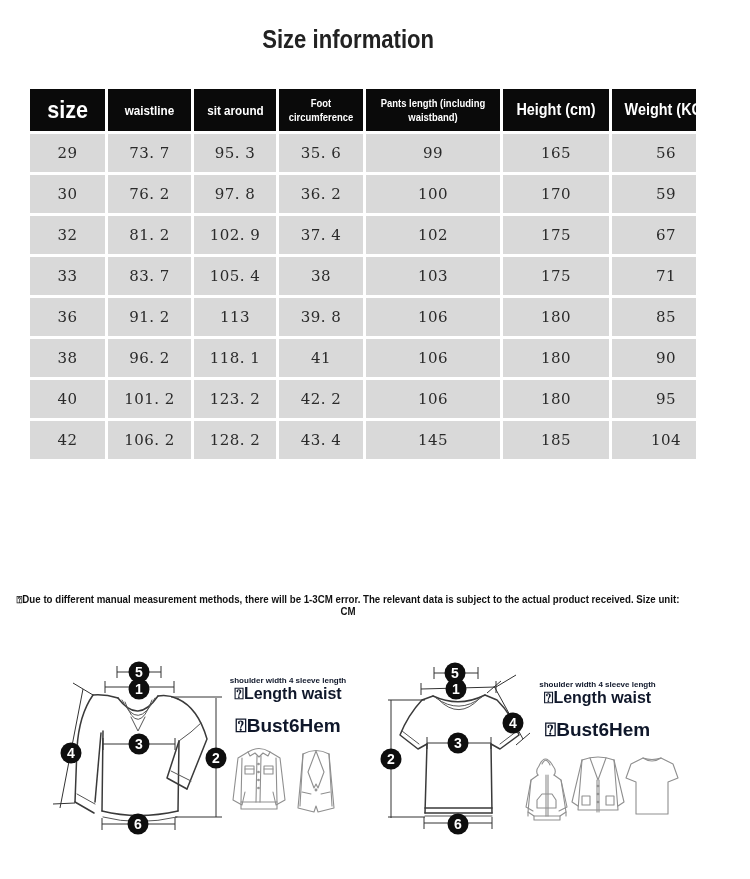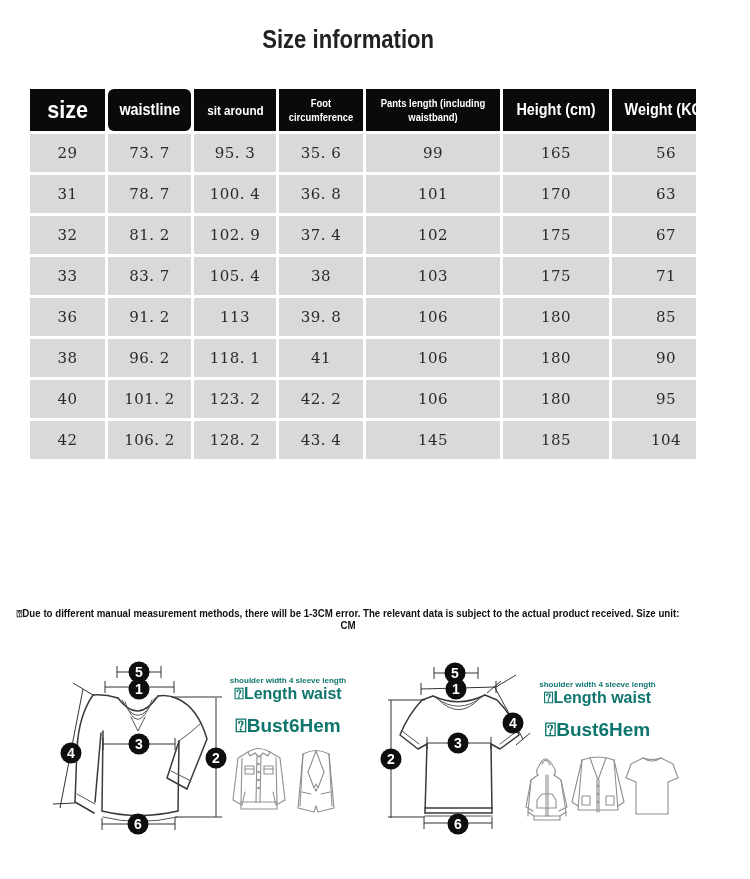--- a/index.html
+++ b/index.html
@@ -14,46 +14,46 @@
   
   #size-table{position:absolute;left:27px;top:86px;width:696px;
               border-collapse:separate;border-spacing:3px;table-layout:fixed;}
   #size-table th{background:#0a0a0a;color:#fff;font-weight:bold;height:42px;
                  text-align:center;vertical-align:middle;padding:0;}
   #size-table td{background:#d9d9d9;color:#2a2a2a;height:38px;text-align:center;
                  vertical-align:middle;font-family:"DejaVu Serif","Liberation Serif",serif;
                  font-size:15px;letter-spacing:0.5px;padding:0;}
   #size-table .hdr{display:inline-block;transform:scaleX(0.9);}
   #size-table th:nth-child(1){width:75px;font-size:24px;}
-  #size-table th:nth-child(2){width:83px;font-size:16px;border-radius:6px;}
+  #size-table th:nth-child(2){width:83px;font-size:13px;}
   #size-table th:nth-child(3){width:82px;font-size:13px;}
   #size-table th:nth-child(4){width:84px;font-size:10.5px;font-weight:600;}
   #size-table th:nth-child(5){width:134px;font-size:10.5px;font-weight:600;}
   #size-table th:nth-child(6){width:106px;font-size:16px;}
   #size-table th:nth-child(7){width:108px;font-size:16px;}
   #size-table th:nth-child(4) .hdr,#size-table th:nth-child(5) .hdr{
       white-space:normal;line-height:1.35;padding:0 6px;}
 
   
-  #note{position:absolute;top:608px;left:0;width:100%;text-align:center;
+  #note{position:absolute;top:594px;left:0;width:100%;text-align:center;
         font-size:10px;font-weight:bold;color:#111;}
   #note .squeeze{display:inline-block;transform:scaleX(0.97);}
 
   
   .dia{position:absolute;}
   svg{display:block;}
   .garment{stroke:#3a3a3a;stroke-width:1.5;fill:none;stroke-linecap:round;stroke-linejoin:round;}
   .garment-thin{stroke:#555;stroke-width:1;fill:none;stroke-linecap:round;}
   .meas{stroke:#333;stroke-width:1;fill:none;}
   .marker circle{fill:#0e0e0e;}
   .marker text{fill:#fff;font-family:"Liberation Sans",sans-serif;font-size:14px;
                font-weight:bold;text-anchor:middle;}
   .icon-art{stroke:#8f8f8f;stroke-width:1.1;fill:none;stroke-linecap:round;stroke-linejoin:round;}
 
-  .cap-block{position:absolute;text-align:center;color:#0f766e;}
+  .cap-block{position:absolute;text-align:center;color:#0f172a;}
   .cap-small{font-size:8px;font-weight:bold;white-space:nowrap;}
   .cap-big1{font-size:16px;font-weight:bold;white-space:nowrap;}
   .cap-big2{font-size:19px;font-weight:bold;margin-top:12px;white-space:nowrap;}
 </style>
 </head>
 <body>
 
 <div id="page">
 
   <div id="title">
@@ -76,27 +76,27 @@
         <tr>
           <td>29</td>
           <td>73. 7</td>
           <td>95. 3</td>
           <td>35. 6</td>
           <td>99</td>
           <td>165</td>
           <td>56</td>
         </tr>
         <tr>
-          <td>31</td>
-          <td>78. 7</td>
-          <td>100. 4</td>
-          <td>36. 8</td>
-          <td>101</td>
+          <td>30</td>
+          <td>76. 2</td>
+          <td>97. 8</td>
+          <td>36. 2</td>
+          <td>100</td>
           <td>170</td>
-          <td>63</td>
+          <td>59</td>
         </tr>
         <tr>
           <td>32</td>
           <td>81. 2</td>
           <td>102. 9</td>
           <td>37. 4</td>
           <td>102</td>
           <td>175</td>
           <td>67</td>
         </tr>

